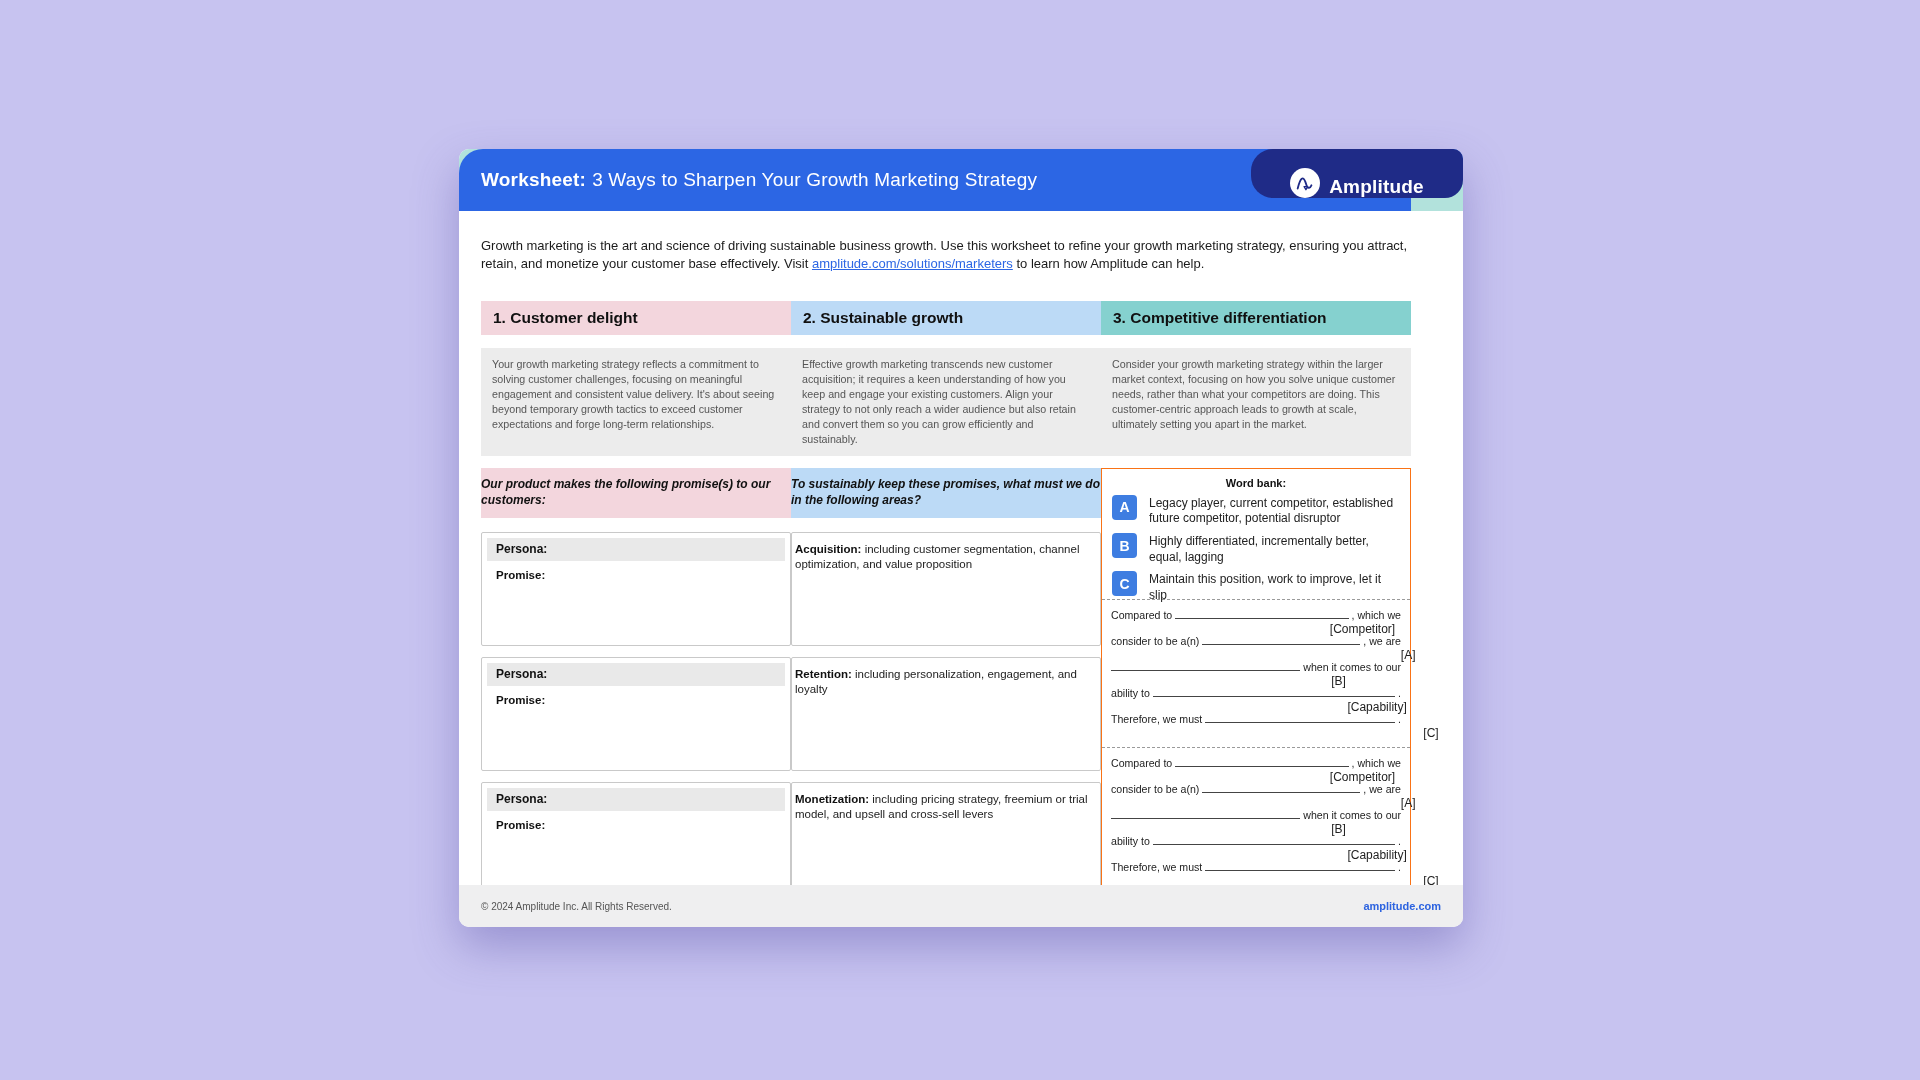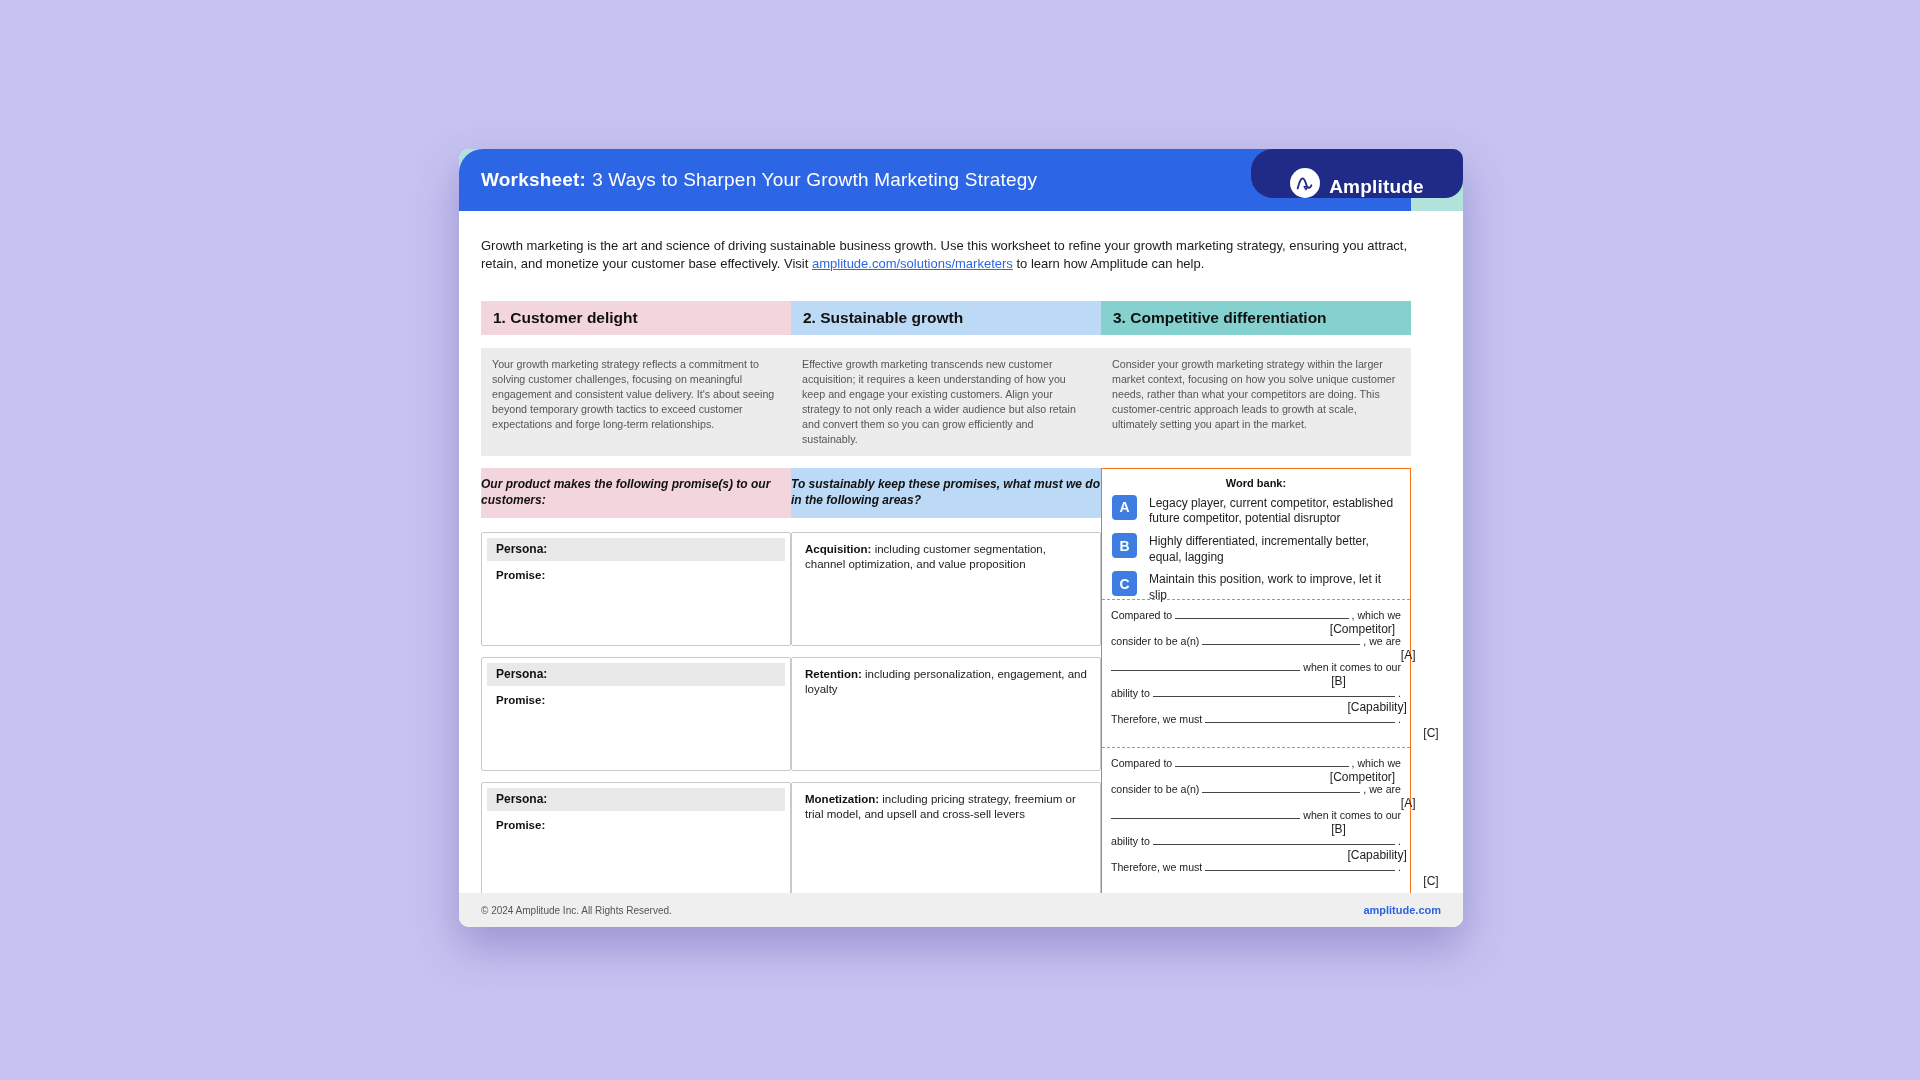--- a/index.html
+++ b/index.html
@@ -45,21 +45,21 @@
             font-style:italic; line-height:1.35; color:#111; }
   .prompt.pink { background:#f3d6dd; }
   .prompt.blue { background:#bcdaf6; }
 
   .cards { margin-top:14px; }
   .card { height:114px; border:1px solid #c9c9c9; border-radius:2px; background:#fff; margin-bottom:11px; }
   .card:last-child { margin-bottom:0; }
   .persona-bar { margin:5px; height:23px; background:#e9e9e9; line-height:23px; padding-left:9px;
                  font-size:12px; font-weight:bold; color:#111; }
   .promise { margin:8px 0 0 14px; font-size:11.5px; font-weight:bold; color:#111; }
-  .area-card { padding:9px 13px; font-size:11.5px; line-height:1.35; color:#222; }
+  .area-card { padding:9px 3px; font-size:11.5px; line-height:1.35; color:#222; }
   .area-card b { color:#111; }
 
   
   .c3box { margin-top:12px; border:1px solid #f97316; height:428px; }
   .wb { height:130px; padding:8px 10px 6px; }
   .wb-title { text-align:center; font-size:11px; font-weight:bold; color:#111; }
   .wb-row { display:flex; align-items:flex-start; margin-top:6px; gap:12px; }
   .wb-badge { width:25px; height:25px; min-width:25px; background:#3e7de1; border-radius:4px;
               color:#fff; font-weight:bold; font-size:14px; display:flex; align-items:center;
               justify-content:center; }
@@ -71,21 +71,21 @@
   .blank { flex:1; border-bottom:1px solid #444; height:10px; margin:0 3px; }
   .blank.lead { margin-left:0; }
   .f-lbl { font-size:12px; height:12.5px; text-align:right; color:#222; }
   .lbl-competitor { transform:translateX(-2%); }
   .lbl-a { transform:translateX(5%); }
   .lbl-b { transform:translateX(-19%); }
   .lbl-cap { transform:translateX(2%); }
   .lbl-c { transform:translateX(13%); }
 
   
-  .ftr { position:absolute; left:0; right:0; bottom:0; height:34px; background:#efeff0;
+  .ftr { position:absolute; left:0; right:0; bottom:0; height:42px; background:#efeff0;
          border-radius:0 0 10px 10px; display:flex; align-items:center;
          justify-content:space-between; padding:0 22px; }
   .ftr-copy { font-size:10px; color:#555; }
   .ftr-link { font-size:11px; font-weight:bold; color:#2c63e0; text-decoration:none; }
 </style>
 </head>
 <body>
 
 <div class="page">
 

